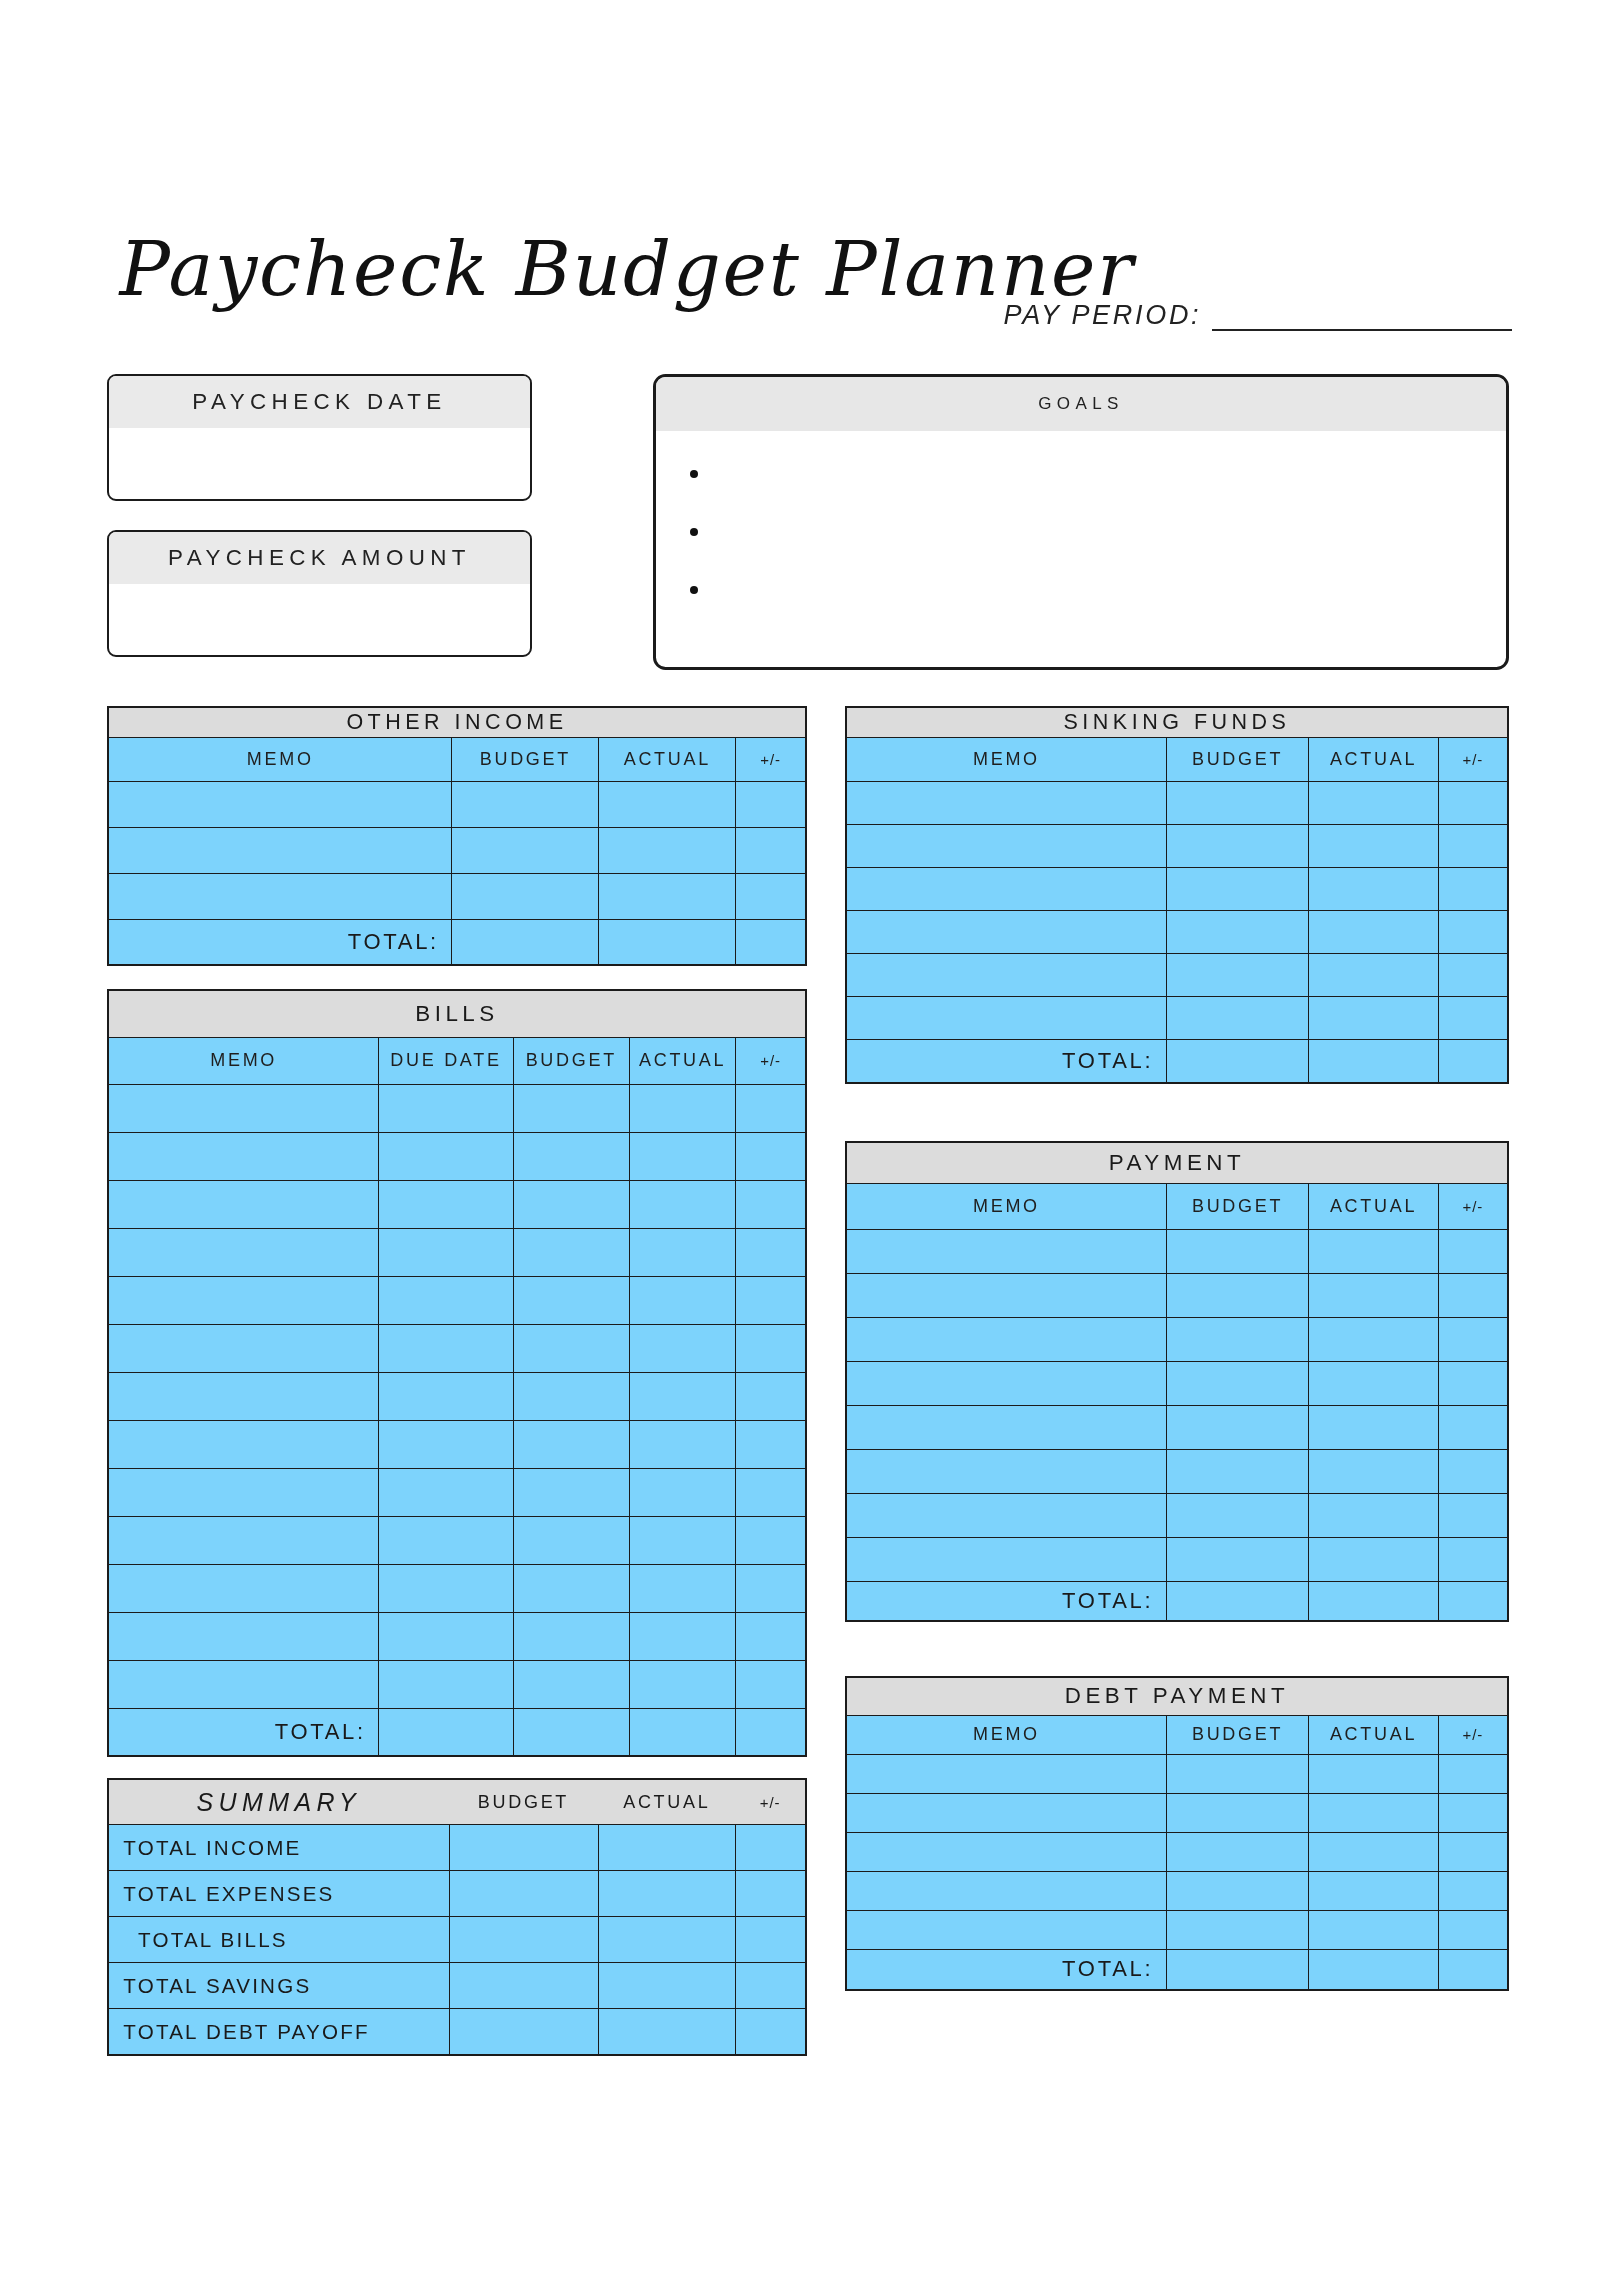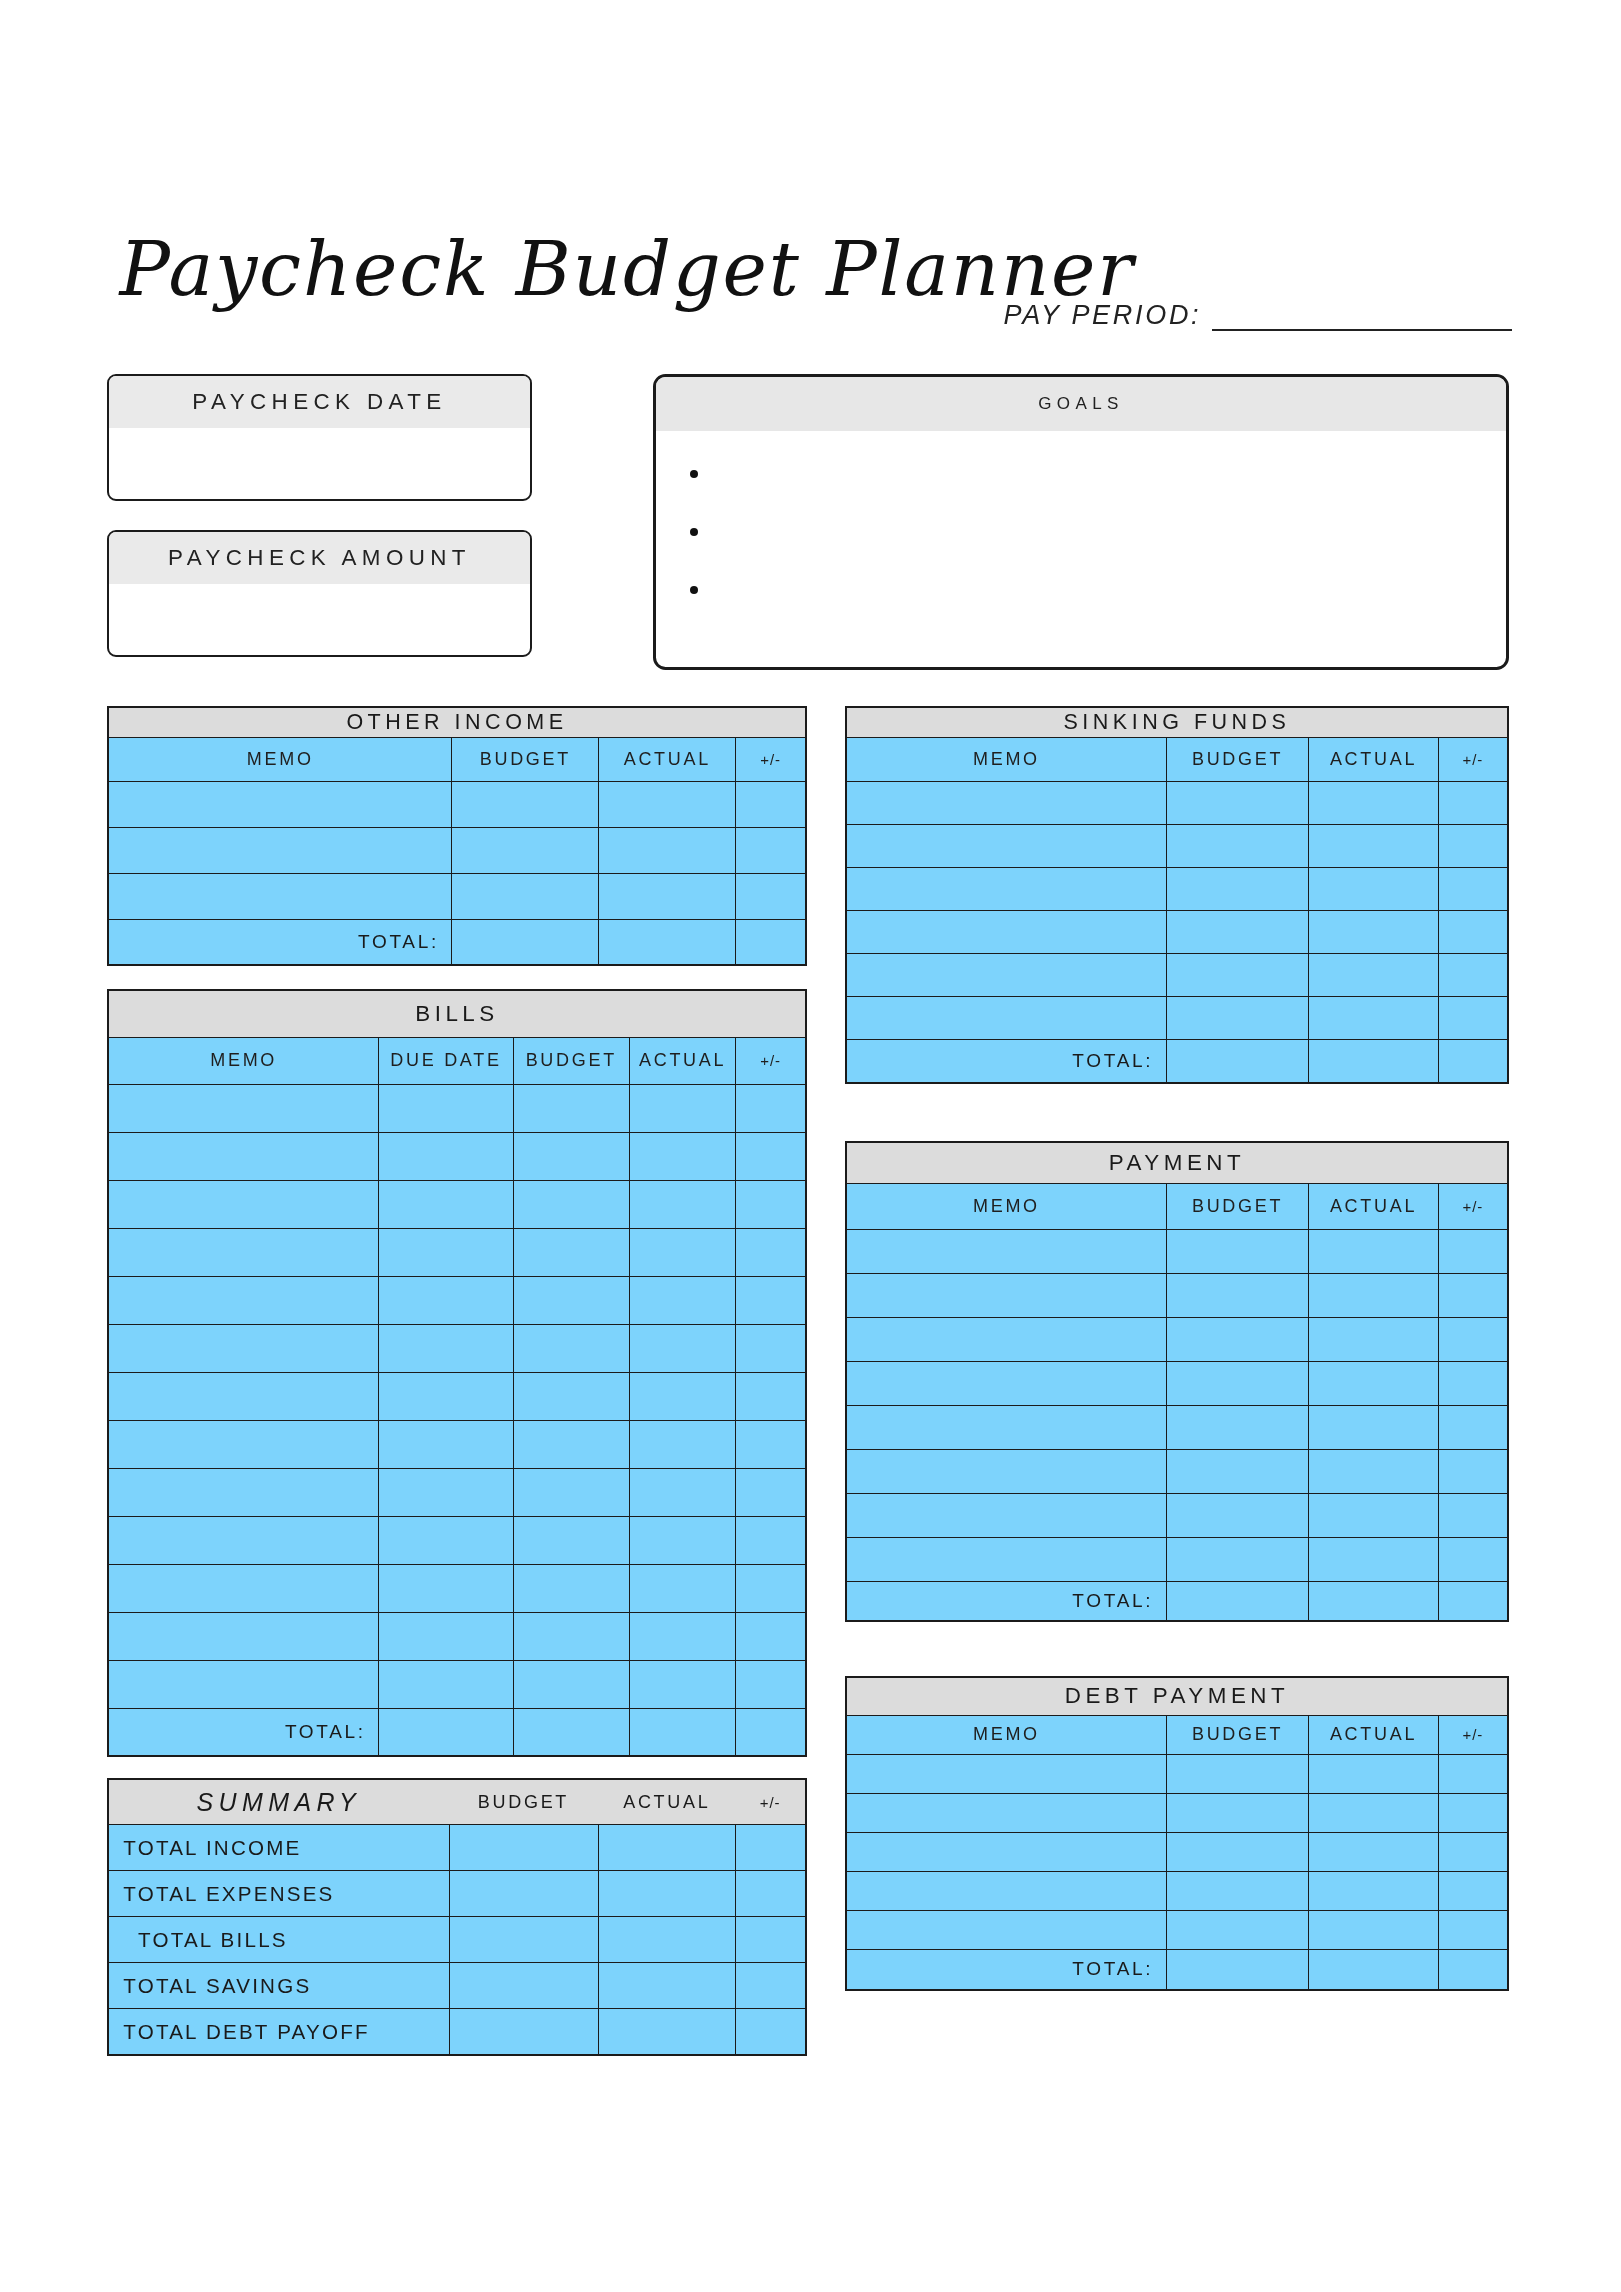--- a/index.html
+++ b/index.html
@@ -94,21 +94,21 @@
   .bt-hrow,.bt-row,.bt-trow{display:flex;width:100%;}
   .bt-row,.bt-trow{border-top:1.8px solid var(--border-black);}
   .bt-cell{
     flex:none;height:100%;
     display:flex;align-items:center;justify-content:center;
   }
   .bt-cell + .bt-cell{border-left:1.8px solid var(--border-black);}
   .bt-hrow .bt-cell{font-size:18px;letter-spacing:2.7px;color:#1f1f1f;}
   .bt-hrow .bt-cell:last-child{font-size:15px;letter-spacing:0.9px;}
   .label-cell{justify-content:flex-start;padding-left:14.3px;font-size:20.6px;letter-spacing:2.2px;}
-  .total-cell{justify-content:flex-end;padding-right:12.5px;font-size:19px;letter-spacing:2.7px;}
+  .total-cell{justify-content:flex-end;padding-right:12.5px;font-size:22px;letter-spacing:2.7px;}
   
   .t-other_income .bt-band{height:29.6px;font-size:21.5px;}
   .t-other_income .bt-hrow{height:43px;}
   .t-other_income .bt-row{height:46px;}
   .t-other_income .bt-trow{height:45px;}
   .t-bills{margin-top:23px;}
   .t-bills .bt-band{height:47px;}
   .t-bills .bt-hrow{height:46px;}
   .t-bills .bt-row{height:48px;}
   .t-bills .bt-trow{height:47px;}

